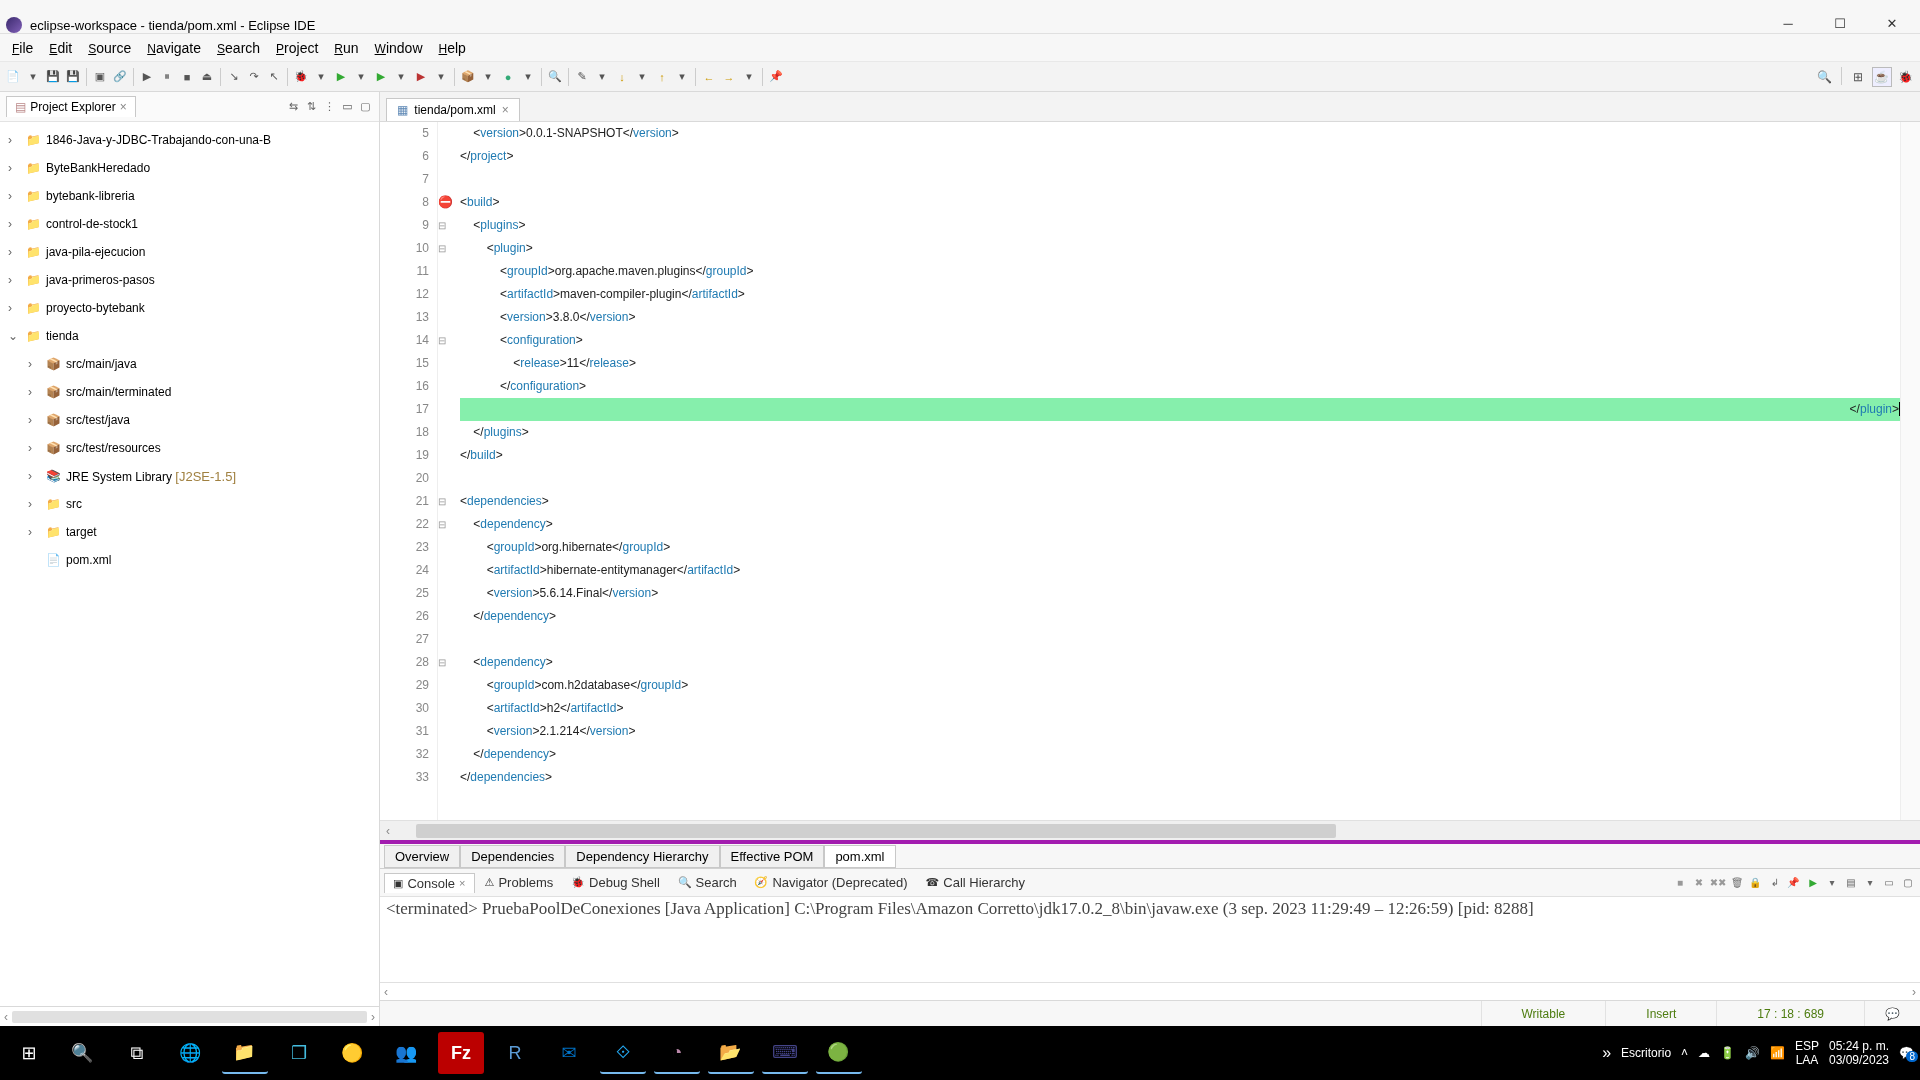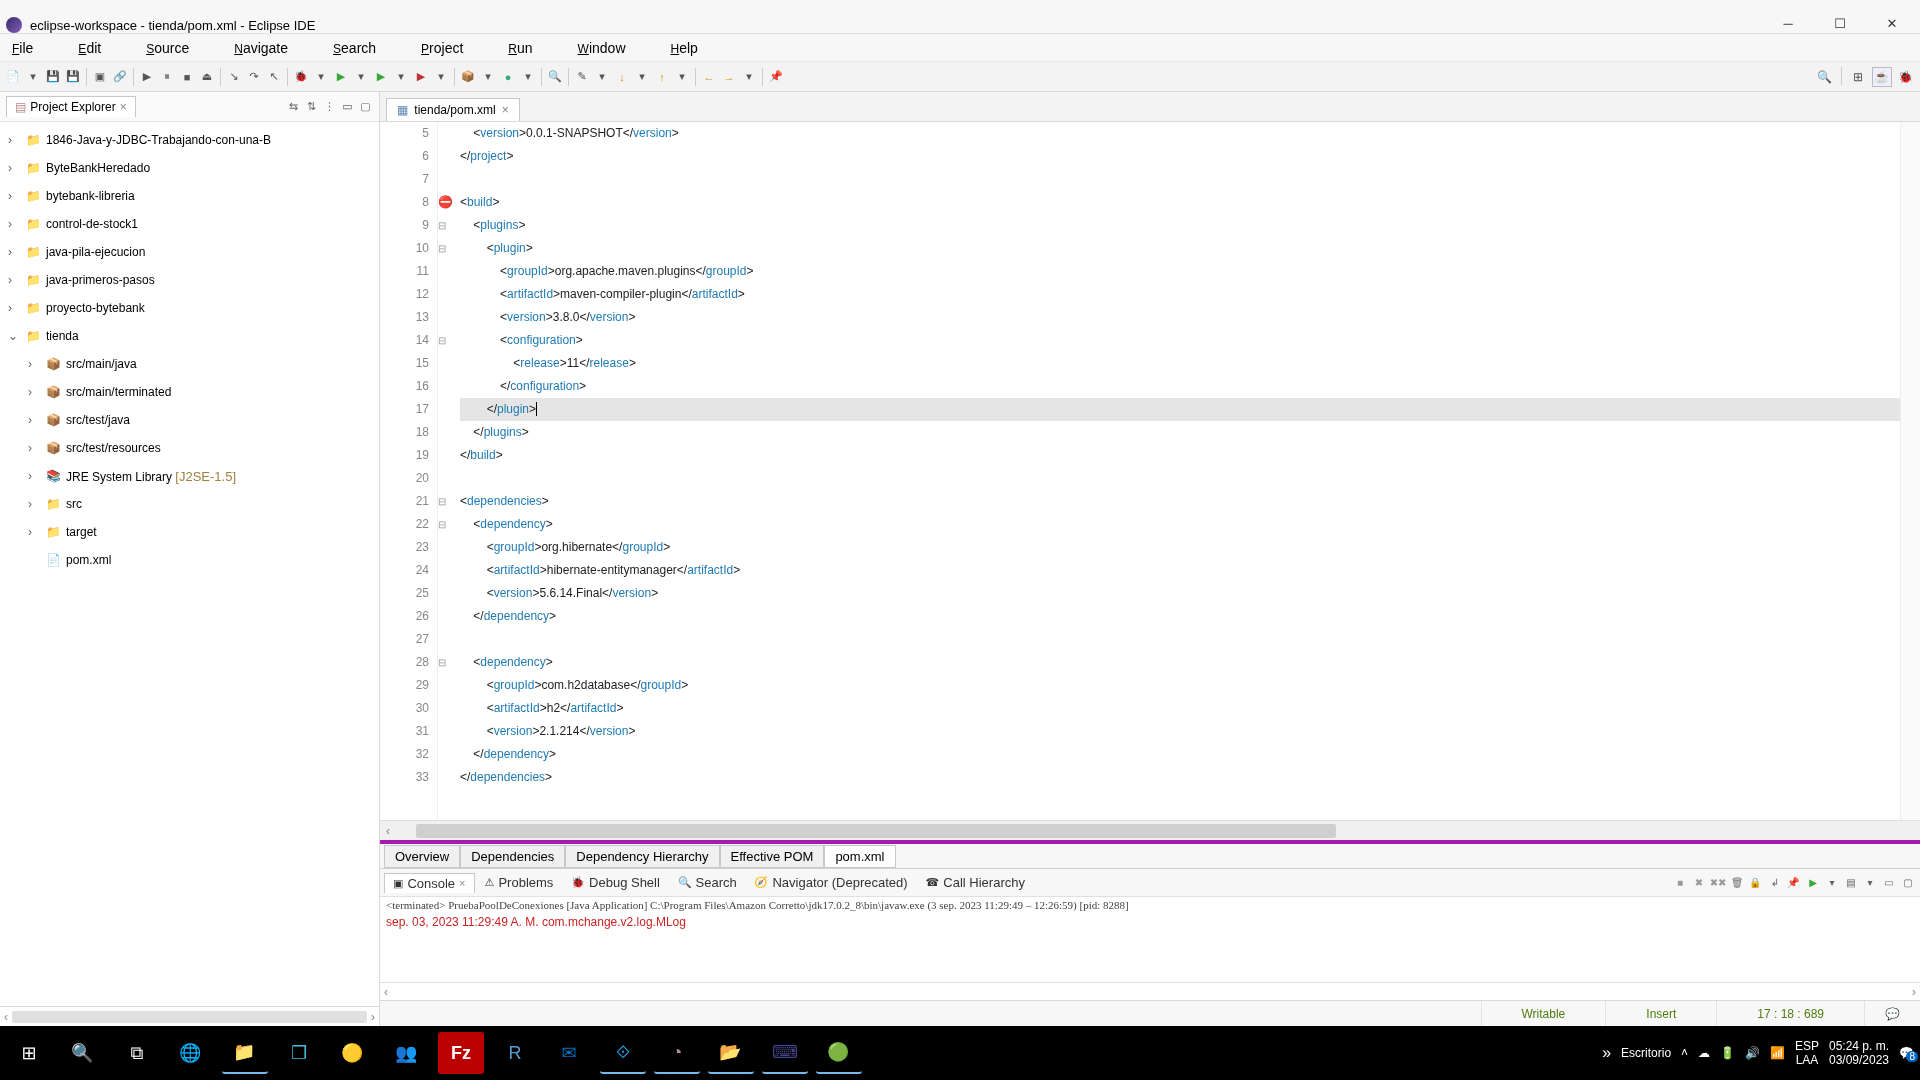--- a/index.html
+++ b/index.html
@@ -2,21 +2,21 @@
 <html><head>
 <meta charset="utf-8">
 <style>
 * { margin:0; padding:0; box-sizing:border-box; font-family:"Segoe UI",Tahoma,sans-serif; font-size:12px; }
 body { background:#fff; overflow:hidden; width:1920px; height:1080px; display:flex; flex-direction:column; }
 .titlebar { height:34px; background:#f7f7f7; display:flex; align-items:flex-end; padding:0 6px; border-bottom:1px solid #e0e0e0; }
 .titlebar .app-icon { width:16px; height:16px; border-radius:50%; background:linear-gradient(135deg,#3b2a6d,#8160b8); margin-right:8px; }
 .titlebar .title { flex:1; font-size:13px; }
 .winbtns { display:flex; gap:24px; margin-right:8px; }
 .winbtn { width:28px; height:20px; display:flex; align-items:center; justify-content:center; color:#333; font-size:13px; }
-.menubar { height:28px; display:flex; align-items:center; padding:0 4px; background:#f7f7f7; border-bottom:1px solid #e8e8e8;gap:29px; }
+.menubar { height:28px; display:flex; align-items:center; padding:0 4px; background:#f7f7f7; border-bottom:1px solid #e8e8e8; }
 .menubar span { padding:2px 8px; font-size:14px; }
 .menubar span u { text-decoration:underline; }
 .toolbar { height:30px; background:#f3f3f3; border-bottom:1px solid #d9d9d9; display:flex; align-items:center; padding:0 4px; gap:2px; }
 .tbicon { width:18px; height:18px; display:flex; align-items:center; justify-content:center; color:#555; font-size:11px; }
 .tbsep { width:1px; height:18px; background:#ccc; margin:0 2px; }
 .workspace { flex:1; display:flex; min-height:0; }
 
 .left-panel { width:380px; border-right:1px solid #d9d9d9; display:flex; flex-direction:column; background:#fff; }
 .panel-tab { height:30px; display:flex; align-items:center; padding:0 6px; border-bottom:1px solid #e3e3e3; background:#fafafa; }
 .panel-tab .tab-lbl { padding:3px 8px; border:1px solid #c8c8c8; border-bottom:none; background:#fff; font-size:13px; display:flex; align-items:center; gap:4px; }
@@ -43,39 +43,39 @@
 .editor-tabs { height:30px; display:flex; align-items:flex-end; border-bottom:1px solid #d9d9d9; background:#f3f3f3; padding-left:6px; }
 .ed-tab { padding:4px 10px; border:1px solid #c8c8c8; border-bottom:none; background:#fff; display:flex; align-items:center; gap:6px; font-size:13px; }
 .ed-tab .fi { color:#5b86b4; }
 .ed-tab .closex { color:#888; }
 .editor { flex:1; display:flex; overflow:hidden; font-family:Consolas,"Courier New",monospace; font-size:15px; line-height:23px; position:relative; }
 .gutter { width:58px; text-align:right; color:#888; padding:0 8px 0 0; background:#fff; border-right:1px solid #eee; }
 .fold-col { width:18px; background:#fff; }
 .code { flex:1; white-space:pre; overflow:auto; padding-left:4px; }
 .code .tg { color:#1f7ab2; }
 .code .tx { color:#222; }
-.code .hl { background:#e5e5e5; display:block; }
+.code .hl { background:#86efac; display:block;text-align:right; }
 .err-strip { width:20px; background:#fafafa; border-left:1px solid #eee; }
 .editor-hscroll { height:20px; border-top:1px solid #e0e0e0; background:#f0f0f0; display:flex; align-items:center; }
 .hsbar { height:14px; background:#cfcfcf; width:920px; margin-left:20px; border-radius:2px; }
 .bottom-tabs { height:28px; display:flex; align-items:center; border-top:4px solid #a21caf; background:#f7f7f7; padding-left:4px; }
 .btab { padding:3px 10px; border:1px solid #c8c8c8; background:#f0f0f0; font-size:13px; }
 .btab.active { background:#fff; }
 
 .console-panel { border-top:1px solid #d0d0d0; display:flex; flex-direction:column; height:132px; }
 .cons-tabs { height:28px; display:flex; align-items:center; background:#f7f7f7; border-bottom:1px solid #e0e0e0; padding:0 4px; gap:2px; }
 .ctab { padding:2px 8px; display:flex; align-items:center; gap:4px; font-size:13px; color:#333; }
 .ctab.active { border:1px solid #c8c8c8; border-bottom:none; background:#fff; }
 .ctab .ico { font-size:11px; }
 .ctab .closex { color:#888; font-size:11px; }
 .cons-tabs .spacer { flex:1; }
 .cons-icons { display:flex; gap:3px; }
 .cons-icons .ci { width:16px; height:16px; font-size:10px; color:#666; display:flex; align-items:center; justify-content:center; }
 .cons-body { flex:1; overflow:auto; font-family:Consolas,monospace; font-size:14px; padding:2px 6px; color:#c22; }
-.cons-head { font-size:11px; color:#444; padding:2px 6px; font-family:"Segoe UI"; }
+.cons-head { font-size:17px; color:#444; padding:2px 6px; font-family:"Segoe UI"; }
 .cons-hscroll { height:18px; border-top:1px solid #e0e0e0; display:flex; align-items:center; justify-content:space-between; padding:0 4px; color:#888; }
 
 .statusbar { height:26px; border-top:1px solid #d9d9d9; background:#f7f7f7; display:flex; align-items:center; font-size:13px; color:#4d7c0f; }
 .statusbar .cell { padding:0 40px; border-left:1px solid #e2e2e2; height:100%; display:flex; align-items:center; }
 .statusbar .flex { flex:1; }
 
 .taskbar { height:54px; background:#000; display:flex; align-items:center; padding:0 6px; color:#fff; gap:8px; }
 .tb-item { width:46px; height:42px; display:flex; align-items:center; justify-content:center; font-size:18px; border-radius:3px; }
 .tb-item.open { border-bottom:2px solid #76b9ed; }
 .tb-right { margin-left:auto; display:flex; align-items:center; gap:10px; font-size:13px; }
@@ -381,21 +381,20 @@
           <div class="ci" style="color:#3a3">▶</div>
           <div class="ci">▾</div>
           <div class="ci">▤</div>
           <div class="ci">▾</div>
           <div class="ci">▭</div>
           <div class="ci">▢</div>
         </div>
       </div>
       <div class="cons-head">&lt;terminated&gt; PruebaPoolDeConexiones [Java Application] C:\Program Files\Amazon Corretto\jdk17.0.2_8\bin\javaw.exe  (3 sep. 2023 11:29:49 – 12:26:59) [pid: 8288]</div>
       <div class="cons-body" id="consbody">
-          <div>sep. 03, 2023 11:29:49 A. M. com.mchange.v2.log.MLog</div>
         </div>
       <div class="cons-hscroll">
         <span>‹</span>
         <span>›</span>
       </div>
     </div>
 
     <div class="statusbar">
       <div class="flex"></div>
       <div class="cell">Writable</div>

